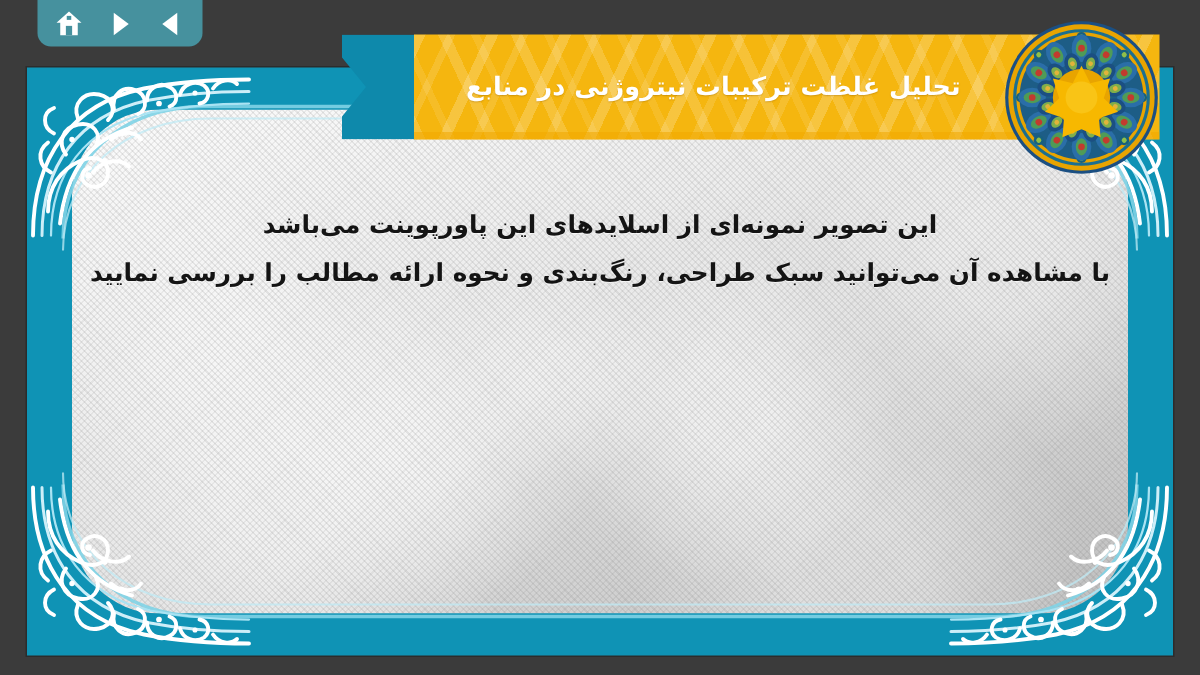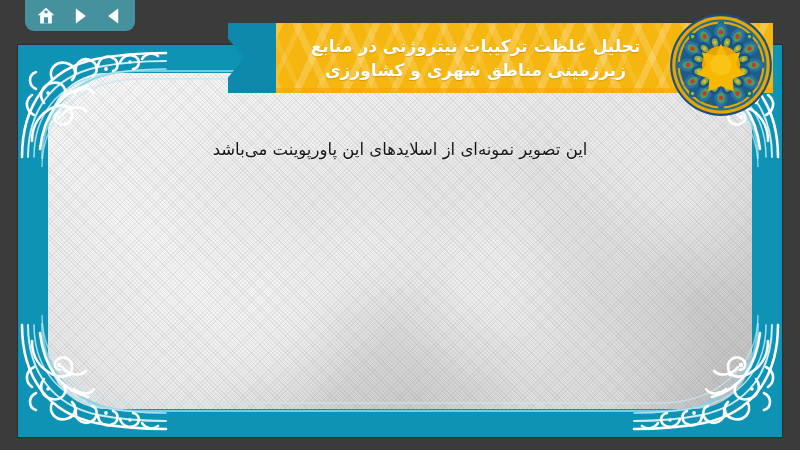--- a/index.html
+++ b/index.html
@@ -110,21 +110,21 @@
   #orn-bl{left:0;bottom:0;transform:scaleY(-1);}
   #orn-br{right:0;bottom:0;transform:scale(-1,-1);}
 
   
   #body-text{
     position:absolute;left:40px;right:40px;top:92px;
     display:flex;flex-direction:column;align-items:center;gap:6px;
     z-index:20;direction:rtl;
   }
   .body-line{
-    color:#141414;font-size:16.5px;font-weight:normal;line-height:1.55;
+    color:#141414;font-size:16.5px;font-weight:bold;line-height:1.55;
     text-align:center;white-space:nowrap;letter-spacing:0;
     text-shadow:0 1px 0 rgba(255,255,255,.55);
   }
 </style>
 </head>
 <body>
 
 <div id="stage">
 
   <div id="slide">
@@ -247,29 +247,29 @@
           <circle cx="63" cy="44" r="2"></circle>
         <circle cx="88" cy="24" r="1.9"></circle>
           <circle cx="112" cy="17" r="1.7"></circle>
         <circle cx="30" cy="48" r="1.8"></circle>
           <circle cx="52" cy="62" r="1.6"></circle>
       </g>
     </svg>
 
     <div id="body-text">
       <div class="body-line">این تصویر نمونه‌ای از اسلایدهای این پاورپوینت می‌باشد</div>
+      <div class="body-line">با مشاهده آن می‌توانید سبک طراحی، رنگ‌بندی و نحوه ارائه مطالب را بررسی نمایید</div>
     </div>
   </div>
 
   <div id="title-banner">
     <div id="banner-tab"></div>
     <div id="banner-body"></div>
     <div id="banner-text">
       <div class="banner-line">تحلیل غلظت ترکیبات نیتروژنی در منابع</div>
-      <div class="banner-line">زیرزمینی مناطق شهری و کشاورزی</div>
     </div>
   </div>
 
   <svg id="mandala" viewBox="0 0 100 100">
     <defs>
       <g id="petal">
         <ellipse cx="0" cy="-31" rx="6.2" ry="8.6" fill="#2a6ea8"></ellipse>
         <ellipse cx="0" cy="-31" rx="3.6" ry="5.4" fill="#4f9b57"></ellipse>
         <circle cx="0" cy="-31" r="2.1" fill="#c23b2e"></circle>
       </g>

